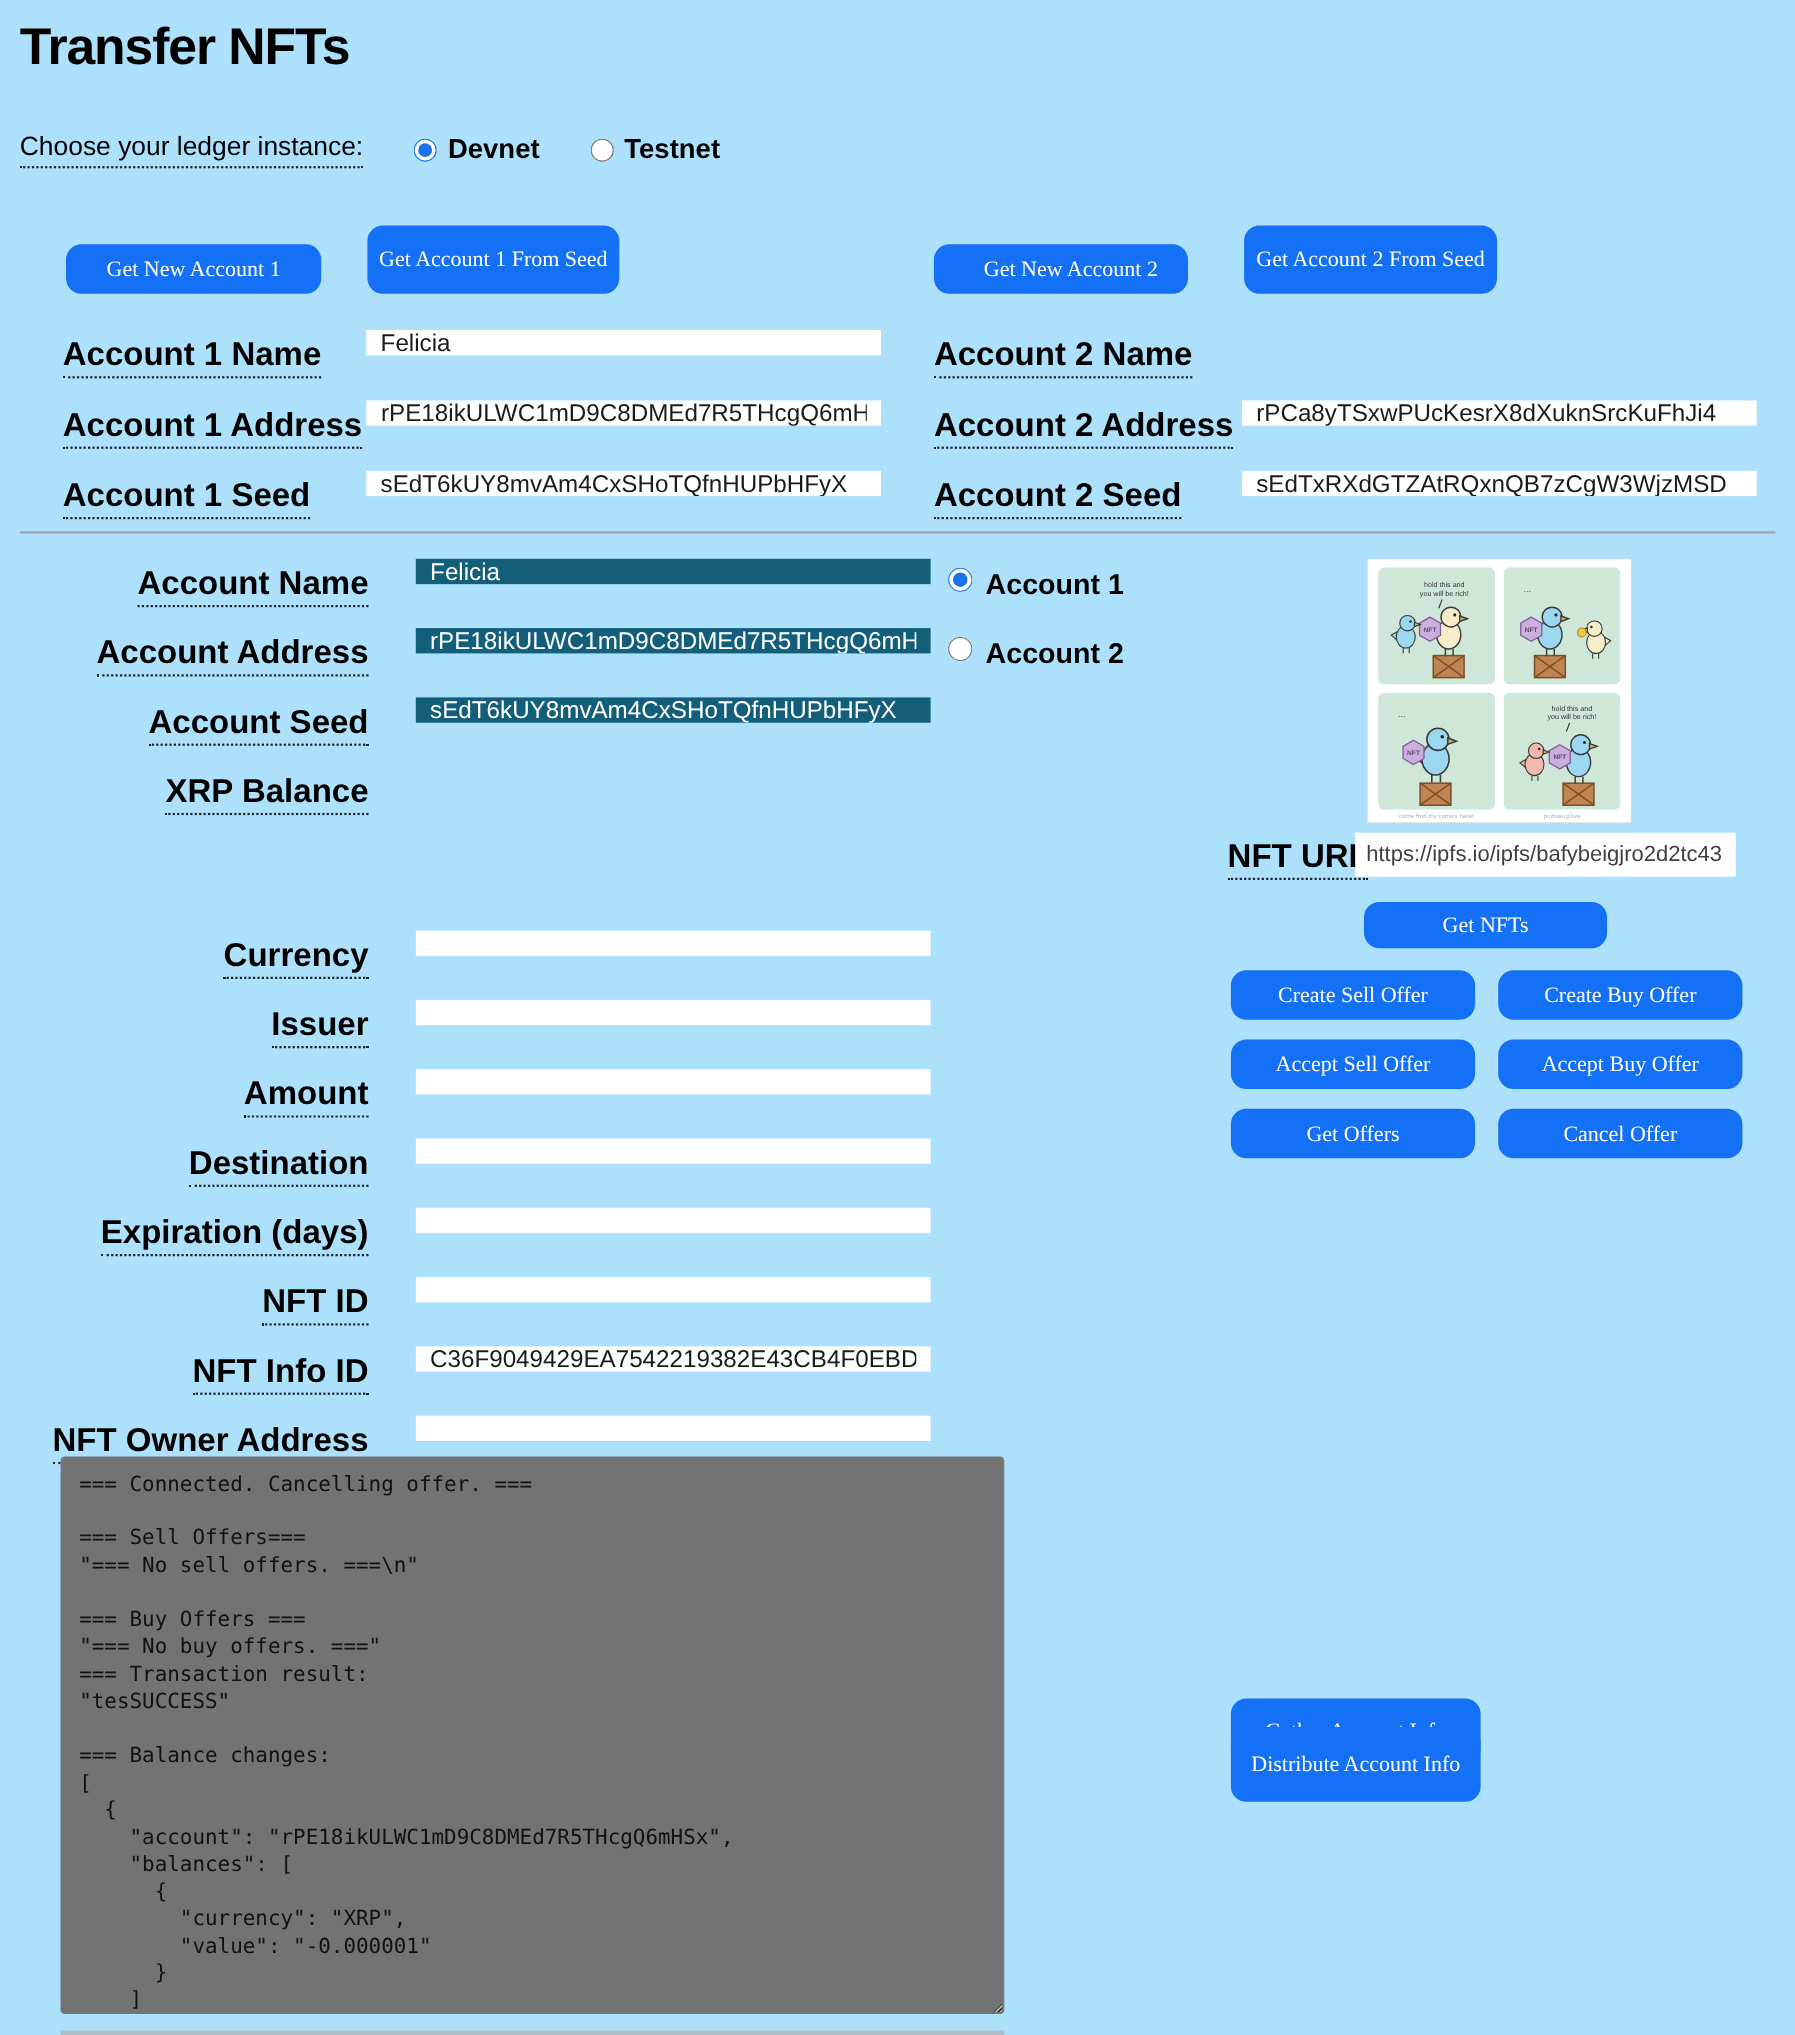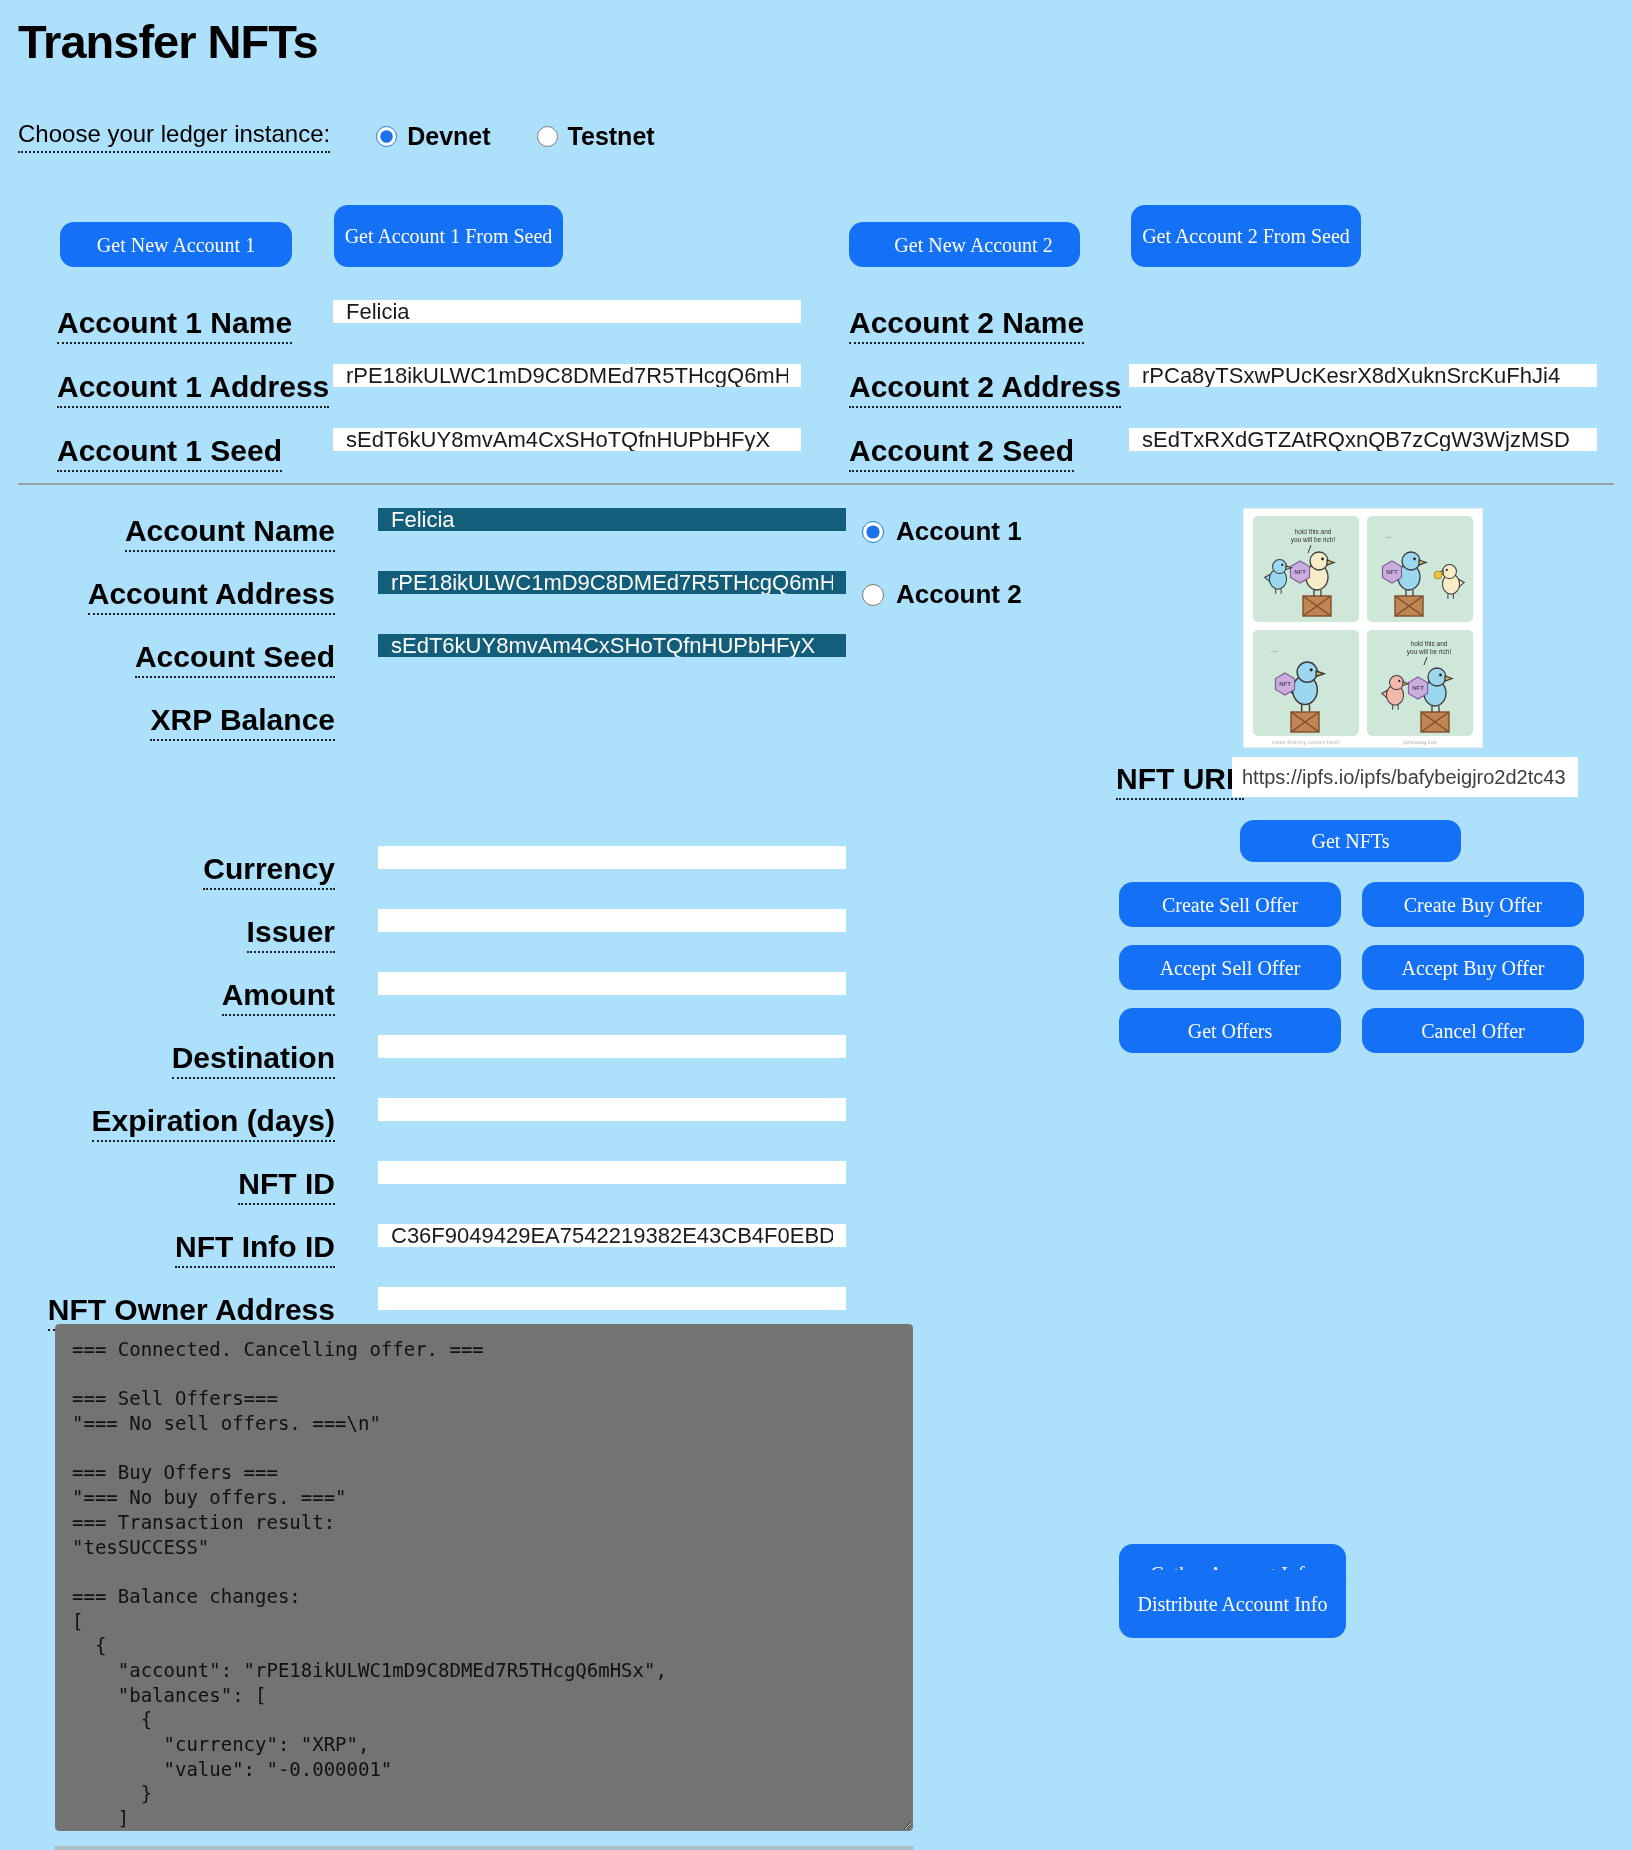--- a/index.html
+++ b/index.html
@@ -36,21 +36,21 @@
   .mid .lblwrap,.frm .lblwrap{left:40px;width:295px;text-align:right;}
   .field{
     position:absolute;width:468px;height:23px;border:none;background:#fff;
     font-family:"Liberation Sans",sans-serif;font-size:22px;color:#1a1a1a;padding:0 13px;outline:none;
   }
   .a1 .field{left:333px;}
   .a2 .field{left:1129px;}
   .mid .field,.frm .field{left:378px;}
   .field.dark{background:var(--dark-field);color:var(--dark-field-text);}
   .divider{position:absolute;left:18px;top:483px;width:1596px;height:2px;background:#9aa4ab;}
-  .acct-radio{position:absolute;left:862px;display:flex;align-items:center;}
+  .acct-radio{position:absolute;left:862px;display:flex;}
   .acct-radio input[type=radio]{width:22px;height:22px;accent-color:var(--accent);margin:0 12px 0 0;}
   .acct-radio .rlabel{font-size:26px;font-weight:700;}
   .nft-img{position:absolute;left:1243px;top:508px;width:240px;height:240px;}
   .nfturl-lbl{position:absolute;left:1116px;top:762px;}
   .nfturl-input{
     position:absolute;left:1232px;top:757px;width:346px;height:40px;border:none;background:#fff;
     font-family:"Liberation Sans",sans-serif;font-size:20px;color:#3c4043;padding:0 10px;outline:none;
   }
   textarea.console{
     position:absolute;left:55px;top:1324px;width:858px;height:507px;

